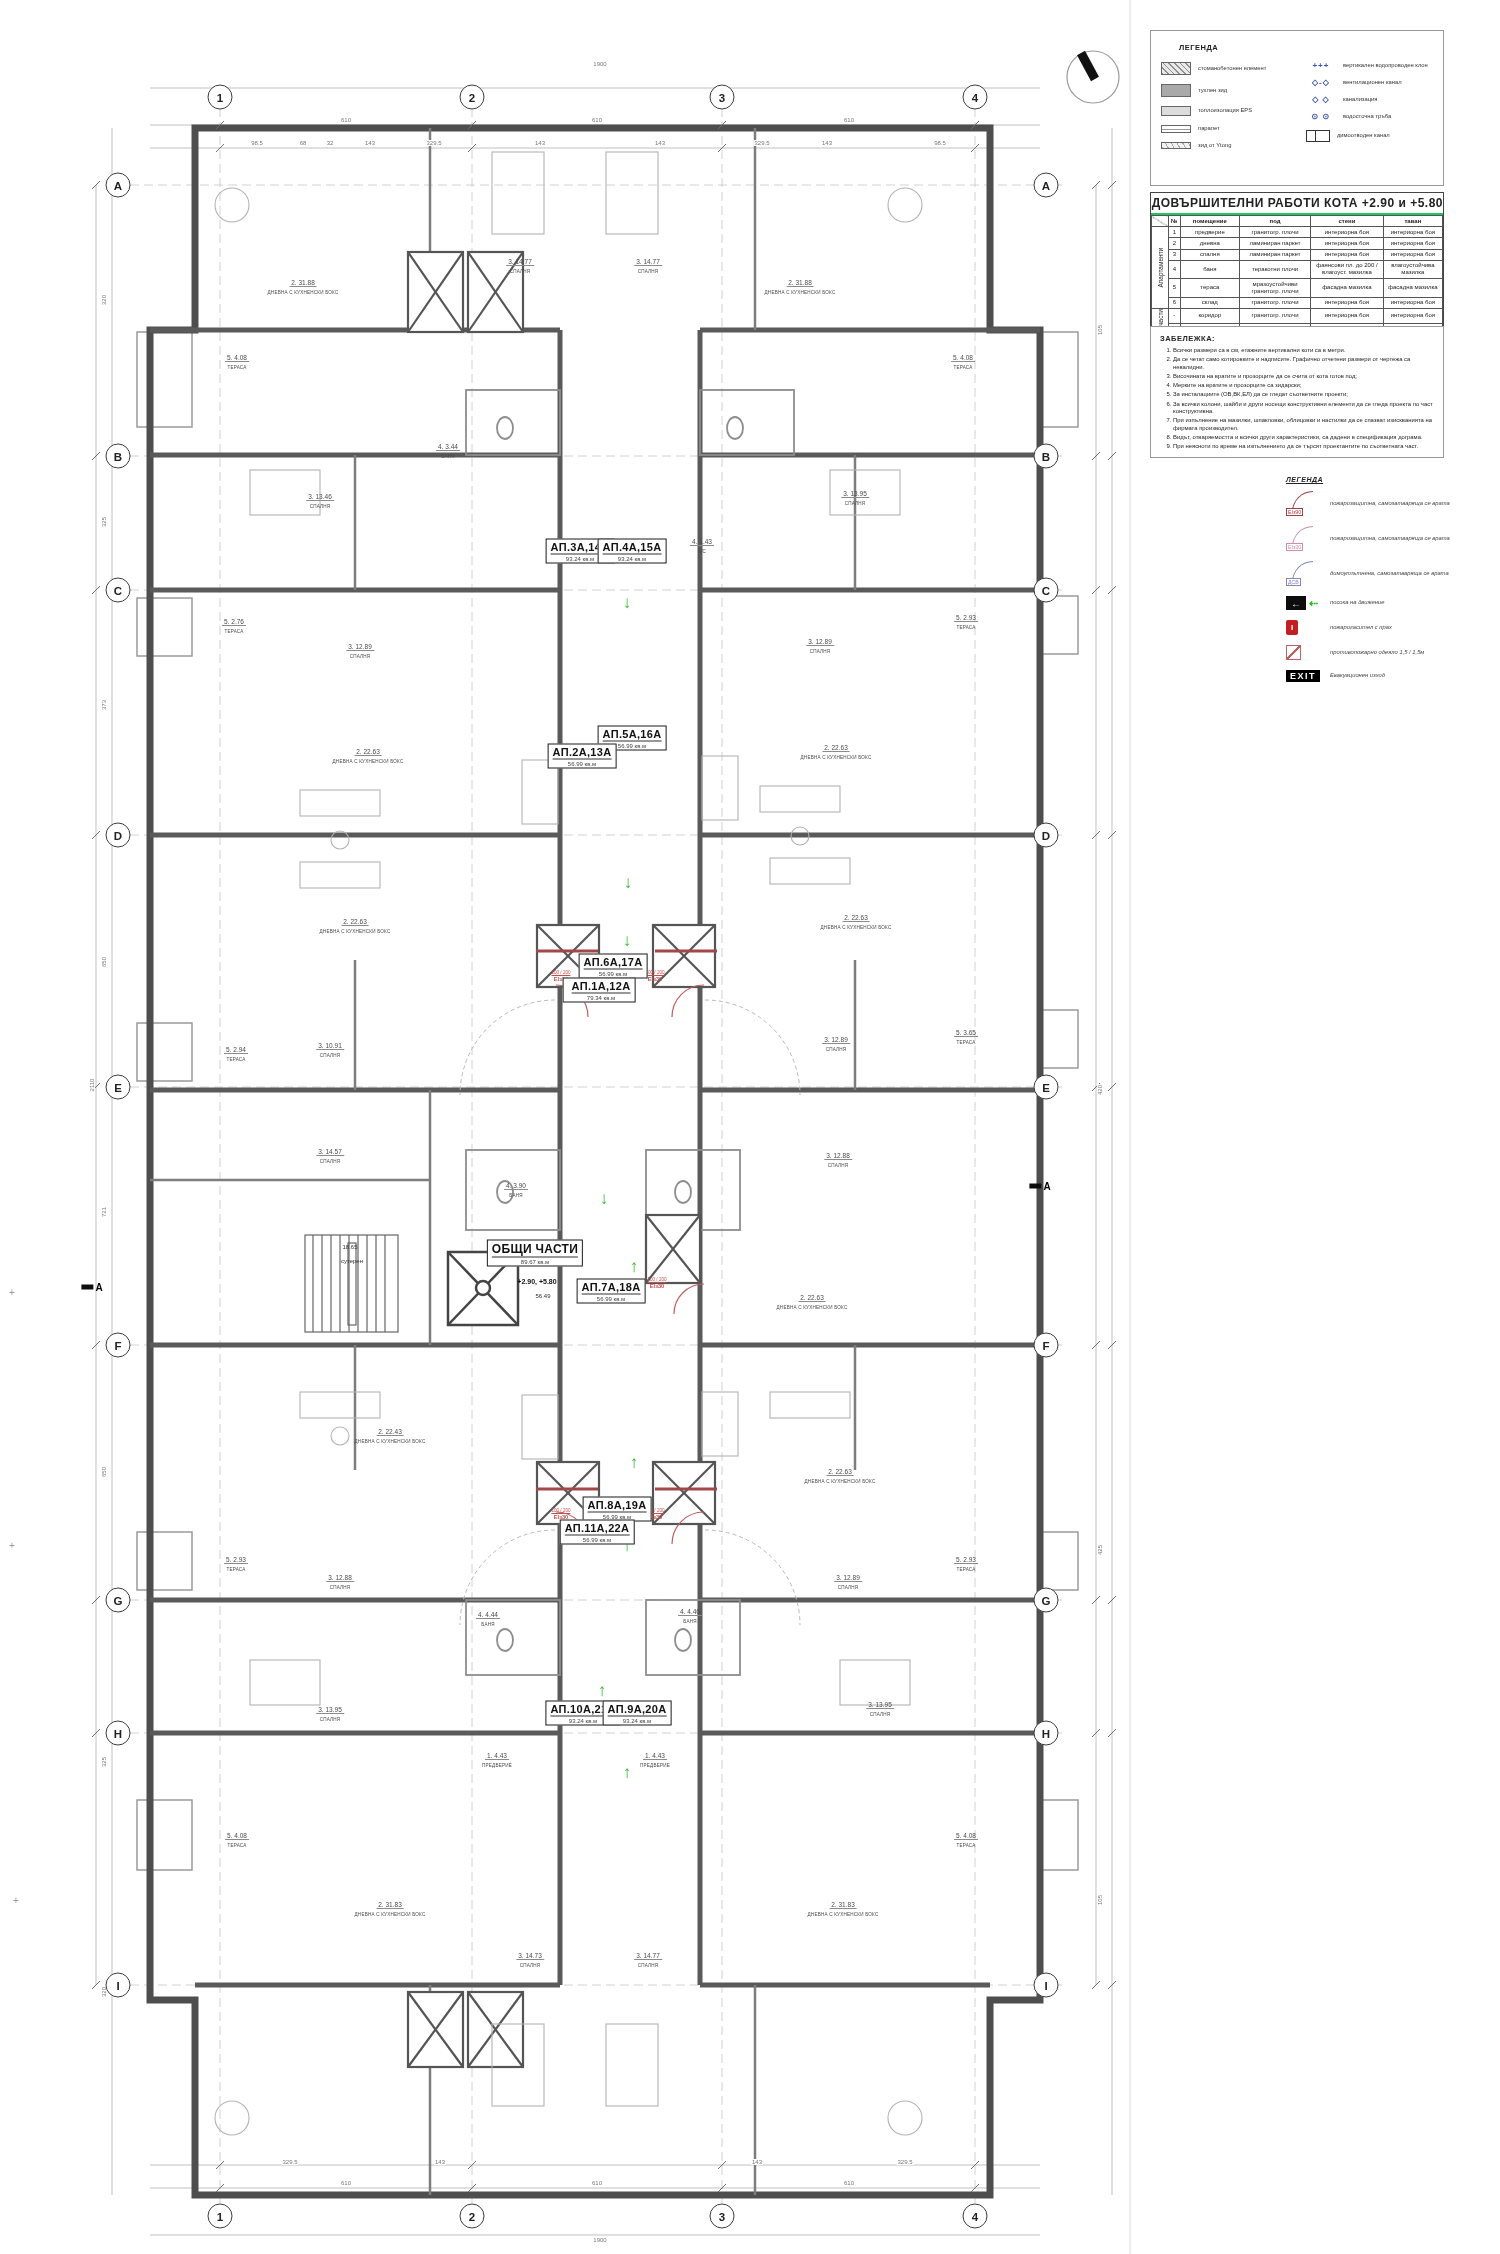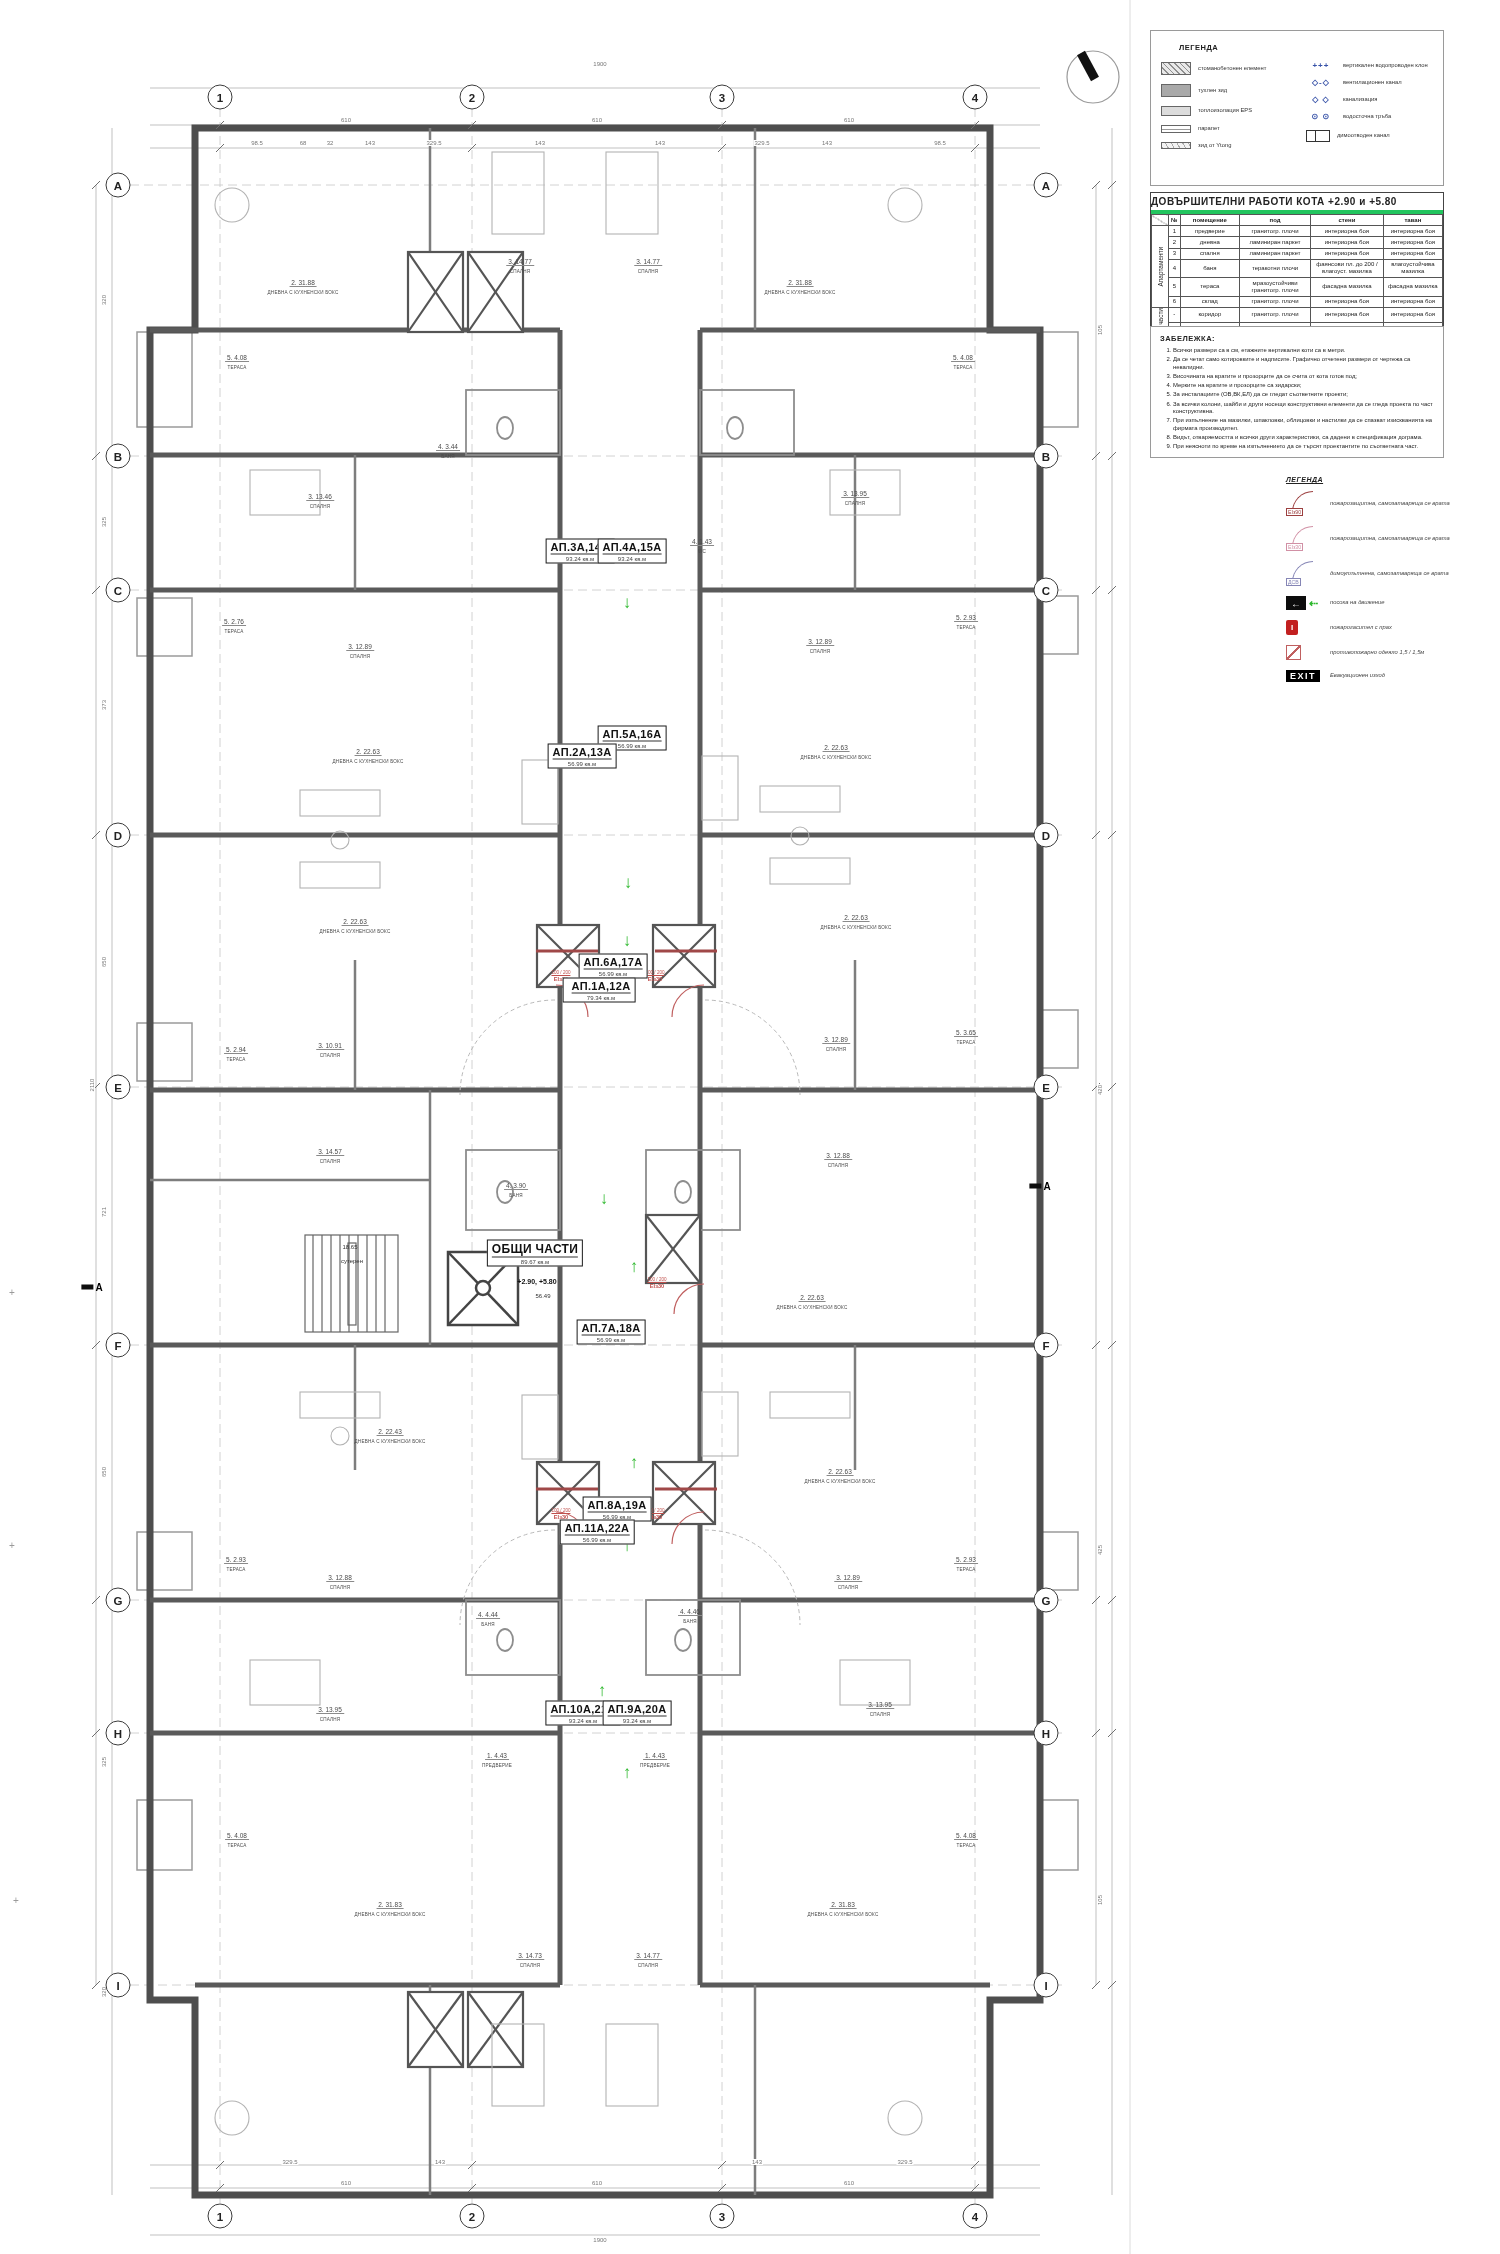--- a/index.html
+++ b/index.html
@@ -52,21 +52,21 @@
   .sw{width:30px;height:13px;border:1px solid #666;flex:0 0 auto;box-sizing:border-box;}
   .sw.concrete-swatch{background:repeating-linear-gradient(45deg,#8f8f8f 0 1px,#e9e9e9 1px 4px);}
   .sw.brick-swatch{background:#a9a9a9;}
   .sw.eps-swatch{height:10px;background:#dcdcdc;}
   .sw.parapet-swatch{height:8px;background:linear-gradient(#fff 0 3px,#9a9a9a 3px 4px,#fff 4px);}
   .sw.ytong-swatch{height:7px;background:repeating-linear-gradient(60deg,#ababab 0 1px,#f2f2f2 1px 5px);}
   .sy{width:30px;flex:0 0 auto;text-align:center;color:#3752a8;font-size:8px;font-weight:bold;letter-spacing:1px;line-height:1;}
   .sy.smoke-duct{height:12px;width:24px;border:1.5px solid #333;background:linear-gradient(90deg,transparent 0 37%,#333 37% 41%,transparent 41%);box-sizing:border-box;}
   
   #ftbox{top:192px;border:1px solid #444;box-sizing:border-box;}
-  #ftbox .pb-title{text-align:left;font-size:10px;padding:3px 0;border-bottom:4px solid #22c55e;}
+  #ftbox .pb-title{text-align:right;font-size:12px;padding:3px 0;border-bottom:2px solid #22c55e;}
   table.ft{border-collapse:collapse;width:100%;font-size:6px;color:#222;}
   .ft td,.ft th{border:.8px solid #555;padding:1.5px 2px;text-align:center;vertical-align:middle;line-height:1.2;}
   .ft th{font-weight:bold;}
   .ft .grp{writing-mode:vertical-rl;transform:rotate(180deg);font-size:6.5px;width:10px;padding:1px;}
   .ft .corner{background:linear-gradient(to top right,transparent 47%,#777 47% 50%,transparent 50%);width:12px;}
   
   #notesbox{top:326px;padding:7px 9px;box-sizing:border-box;height:132px;}
   #notesbox .pb-title{margin-bottom:4px;}
   #notes-list{margin:0;padding-left:13px;font-size:5.9px;color:#222;line-height:1.3;}
   #notes-list li{margin-bottom:1.5px;}
@@ -351,21 +351,21 @@
       <div class="ar">56.99  кв.м</div>
     </div>
     <div class="apt" style="left: 613px; top: 966px;">
       <div class="nm">АП.6А,17А</div>
       <div class="ar">56.99  кв.м</div>
     </div>
     <div class="apt" style="left: 599px; top: 990px; padding-left: 8px;">
       <div class="nm">АП.1А,12А</div>
       <div class="ar">79.34  кв.м</div>
     </div>
-    <div class="apt" style="left: 611px; top: 1332px;">
+    <div class="apt" style="left: 611px; top: 1291px;">
       <div class="nm">АП.7А,18А</div>
       <div class="ar">56.99  кв.м</div>
     </div>
     <div class="apt" style="left: 617px; top: 1509px;">
       <div class="nm">АП.8А,19А</div>
       <div class="ar">56.99  кв.м</div>
     </div>
     <div class="apt" style="left: 597px; top: 1532px;">
       <div class="nm">АП.11А,22А</div>
       <div class="ar">56.99  кв.м</div>

